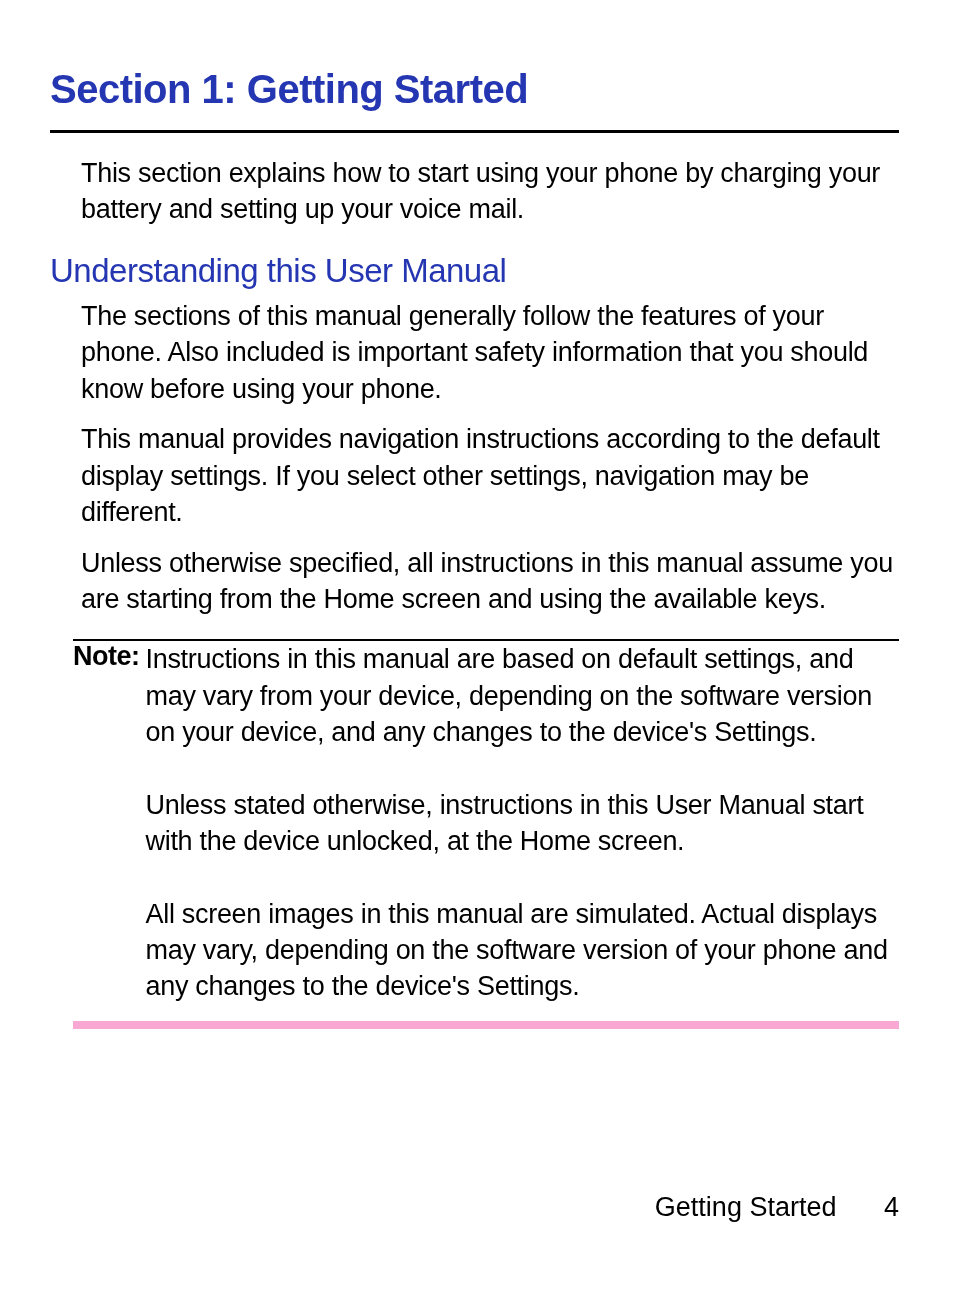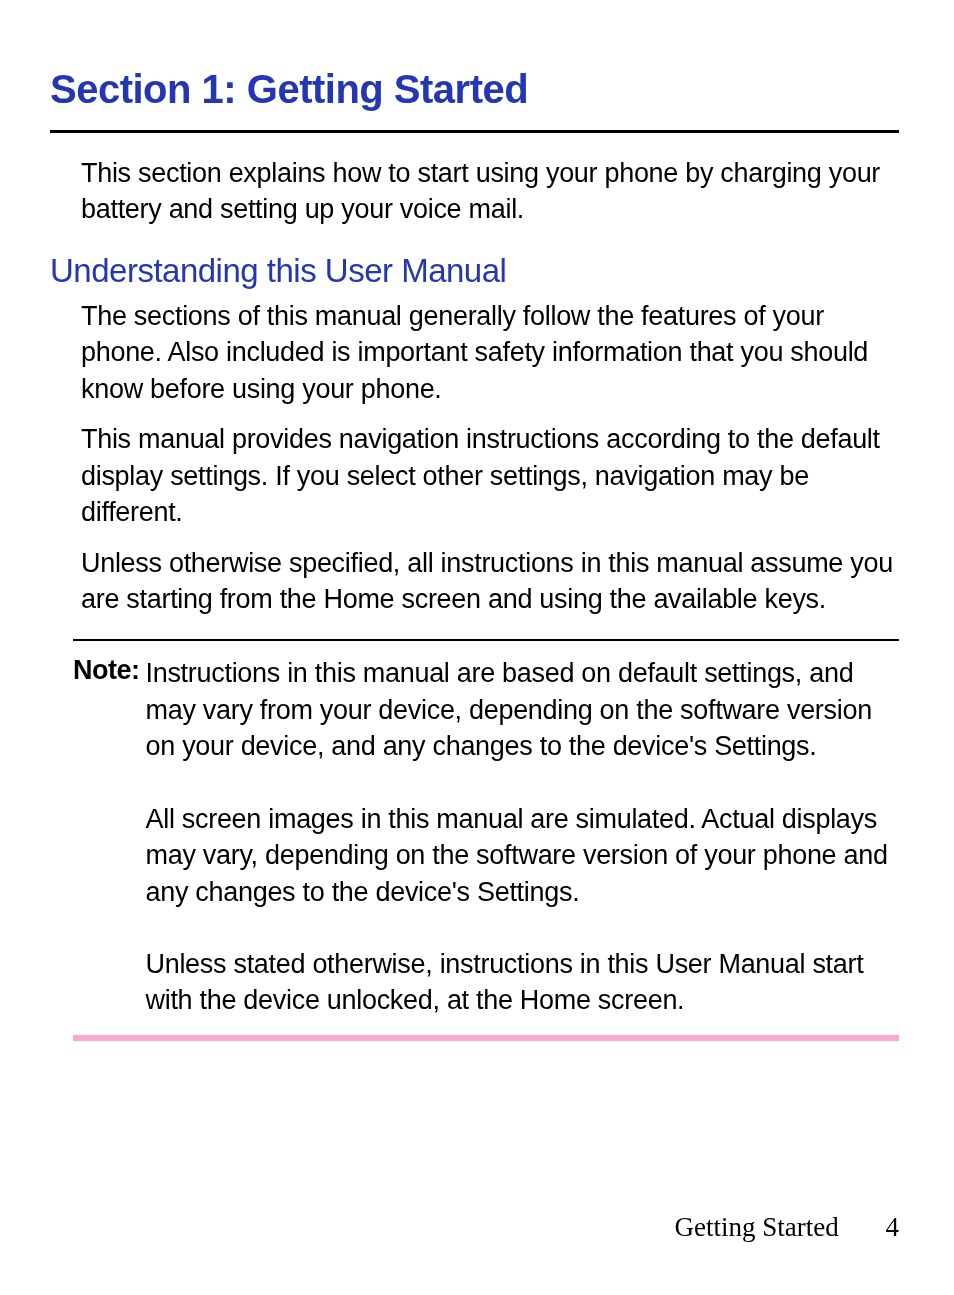--- a/index.html
+++ b/index.html
@@ -48,23 +48,22 @@
     .body-para {
       font-size: 27px;
       line-height: 1.35;
       margin-left: 26px;
       margin-bottom: 14px;
       font-family: Arial, Helvetica, sans-serif;
       letter-spacing: -0.3px;
     }
     .note-block {
       border-top: 2px solid #000000;
-      border-bottom: 6px solid #f9a8d4;
+      border-bottom: 8px solid #f9a8d4;
       margin-top: 22px;
-      padding-top: 14px;
       padding-bottom: 12px;
       margin-left: 18px;
       margin-right: 0;
     }
     .note-row {
       display: flex;
       align-items: flex-start;
     }
     .note-label {
       font-size: 27px;
@@ -81,24 +80,24 @@
       letter-spacing: -0.3px;
     }
     .note-para {
       margin-bottom: 36px;
     }
     .note-para:last-child {
       margin-bottom: 4px;
     }
     .footer {
       position: absolute;
-      bottom: 52px;
+      bottom: 72px;
       right: 55px;
       font-size: 27px;
-      font-family: Liberation Serif, serif;
+      font-family: Liberation Sans, sans-serif;
     }
     .footer-label {
       margin-right: 40px;
     }
   </style>
 </head>
 <body>
 
 <h1 class="section-title">Section 1: Getting Started</h1>
 
@@ -108,22 +107,22 @@
 
 <p class="body-para">The sections of this manual generally follow the features of your phone. Also included is important safety information that you should know before using your phone.</p>
 <p class="body-para">This manual provides navigation instructions according to the default display settings. If you select other settings, navigation may be different.</p>
 <p class="body-para">Unless otherwise specified, all instructions in this manual assume you are starting from the Home screen and using the available keys.</p>
 
 <div class="note-block">
   <div class="note-row">
     <span class="note-label">Note:</span>
     <div class="note-content">
       <p class="note-para">Instructions in this manual are based on default settings, and may vary from your device, depending on the software version on your device, and any changes to the device's Settings.</p>
+      <p class="note-para">Unless stated otherwise, instructions in this User Manual start with the device unlocked, at the Home screen.</p>
       <p class="note-para">All screen images in this manual are simulated. Actual displays may vary, depending on the software version of your phone and any changes to the device's Settings.</p>
-      <p class="note-para">Unless stated otherwise, instructions in this User Manual start with the device unlocked, at the Home screen.</p>
     </div>
   </div>
 </div>
 
 <div class="footer">
   <span class="footer-label">Getting Started</span>
   <span>4</span>
 </div>
 
 </body></html>

